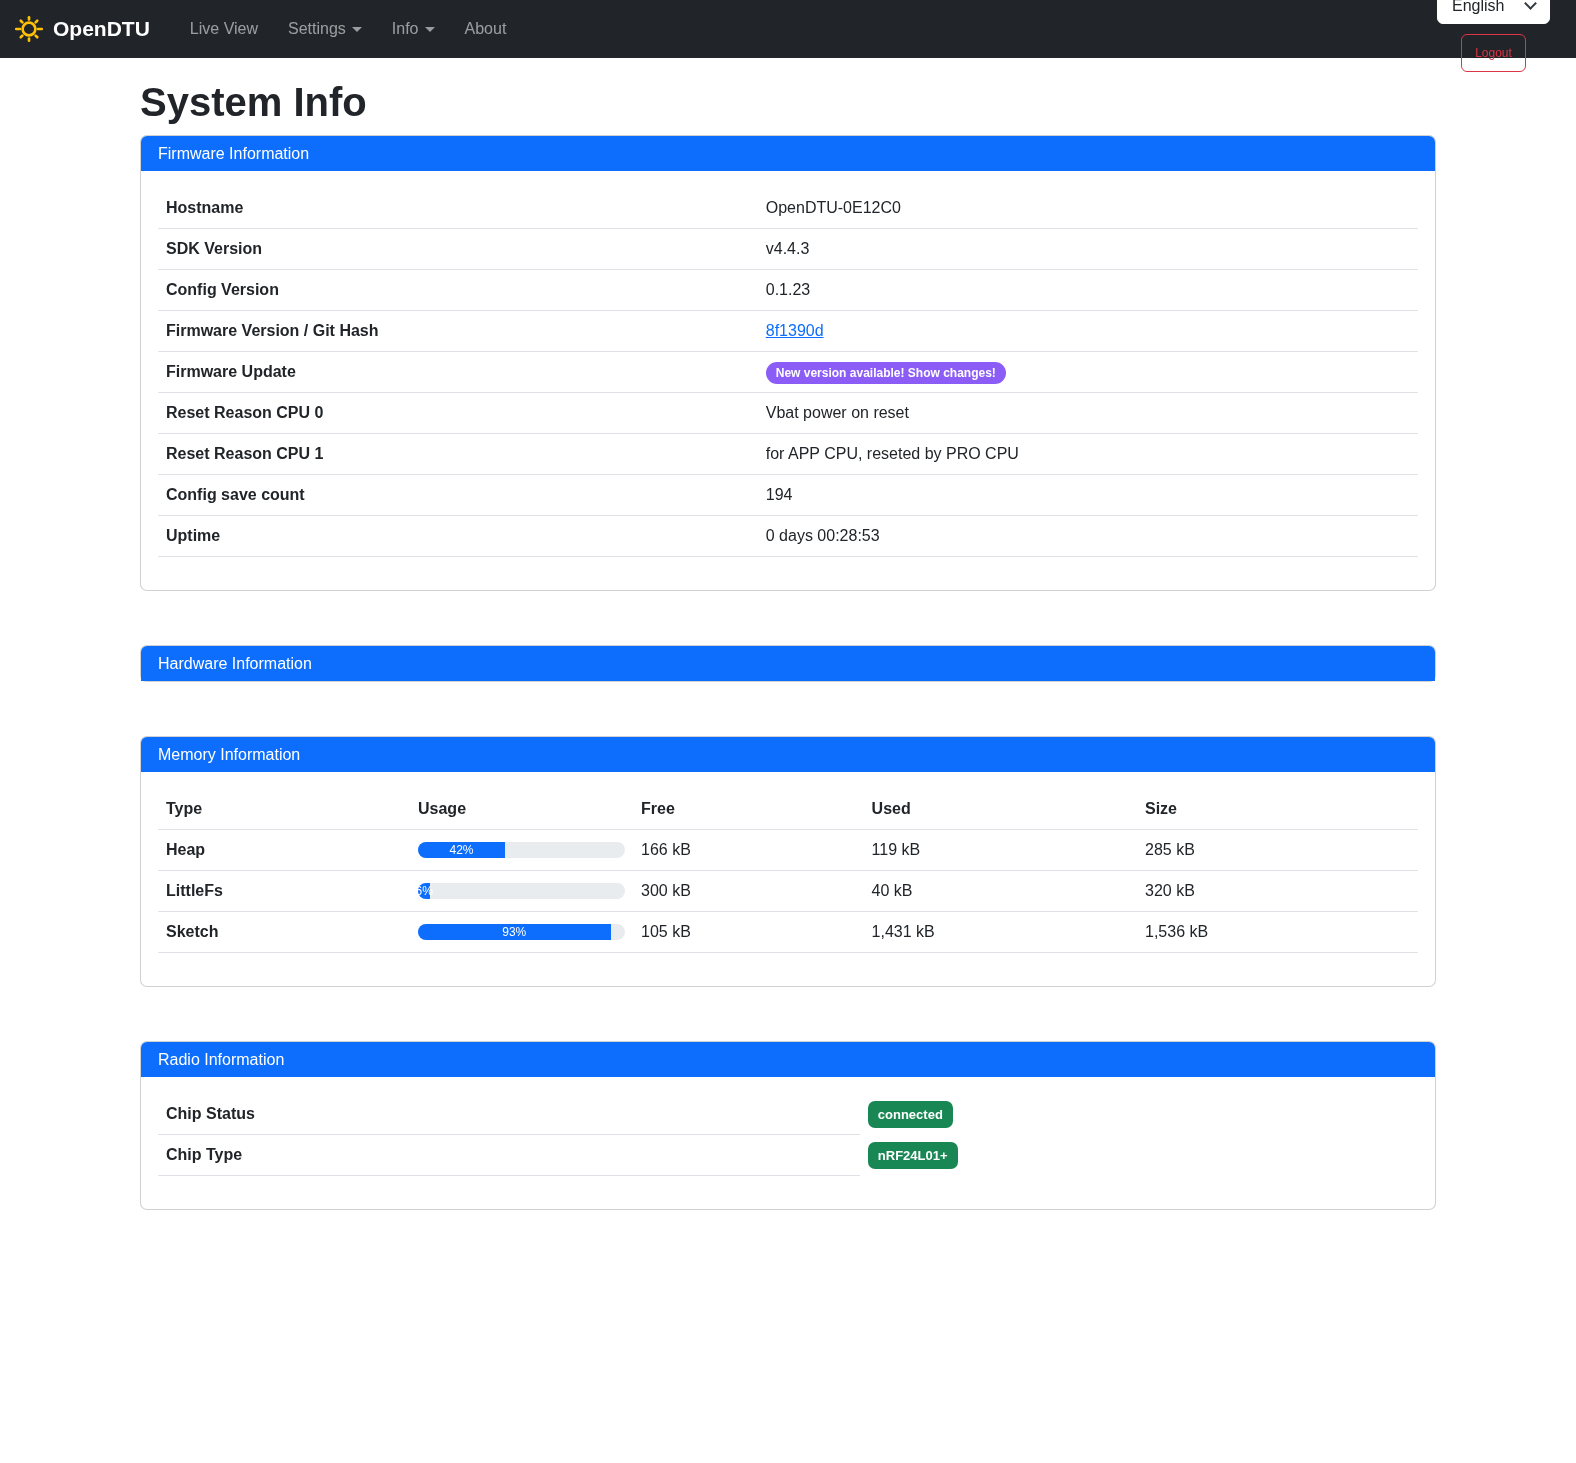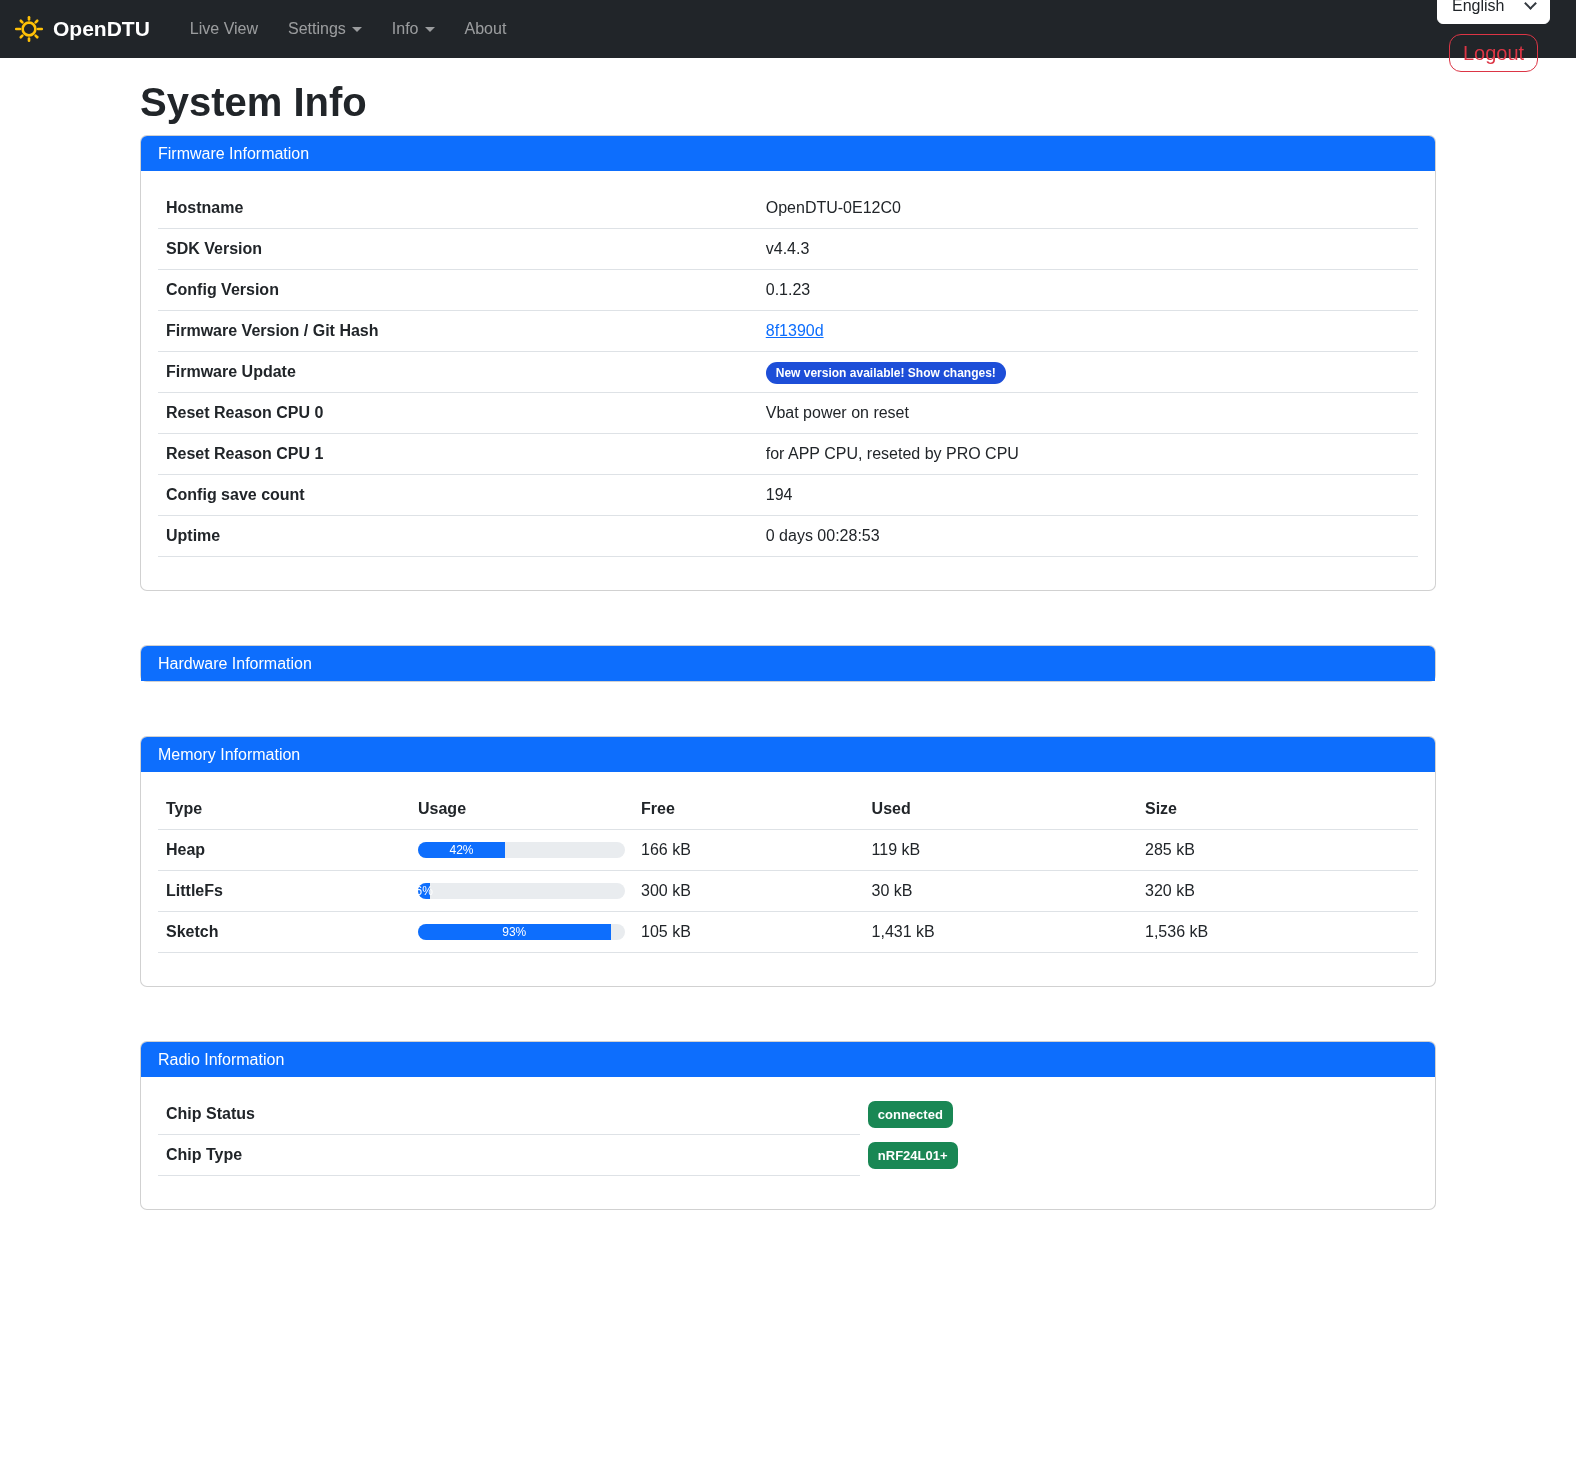--- a/index.html
+++ b/index.html
@@ -71,23 +71,23 @@
     height: 9px;
     border-right: 2px solid #343a40;
     border-bottom: 2px solid #343a40;
     transform: rotate(45deg);
     pointer-events: none;
   }
   .logout-btn {
     background: transparent;
     color: #dc3545;
     border: 1px solid #dc3545;
-    border-radius: 12px;
+    border-radius: 6px;
     font-family: "Liberation Sans", sans-serif;
-    font-size: 20px;
+    font-size: 12px;
     padding: 7px 13px;
     height: 38px;
     cursor: pointer;
   }
 
   
   .container { max-width: 1320px; margin: 0 auto; padding: 0 12px; }
   h1.page-title { font-size: 40px; font-weight: 600; margin: 22px 0 10px 0; letter-spacing: 0; }
 
   .card {
@@ -120,21 +120,21 @@
 
   .tbl-fw th.label   { width: 47.6%; }
   .tbl-hw th.label   { width: 50%; }
   .tbl-radio th.label{ width: 55.7%; }
   .tbl-radio td      { border-bottom: none; padding-top: 5px; padding-bottom: 5px; }
 
   a.git-link { color: #0d6efd; text-decoration: underline; cursor: pointer; margin-top: 16px; }
 
   .badge-danger {
     display: inline-block;
-    background: #1d4ed8;
+    background: #8b5cf6;
     color: #fff;
     font-size: 12px;
     font-weight: 700;
     padding: 5px 10px;
     border-radius: 11px;
     line-height: 12px;
     cursor: pointer;
   }
   .badge-success {
     display: inline-block;
@@ -302,21 +302,21 @@
           <tr>
             <th>LittleFs</th>
             <td>
               <div class="progress">
                 <div class="progress-fill" style="width: 6%;">
                   <span>6%</span>
                 </div>
               </div>
             </td>
             <td>300 kB</td>
-            <td>30 kB</td>
+            <td>40 kB</td>
             <td>320 kB</td>
           </tr>
           <tr>
             <th>Sketch</th>
             <td>
               <div class="progress">
                 <div class="progress-fill" style="width: 93%;">
                   <span>93%</span>
                 </div>
               </div>

